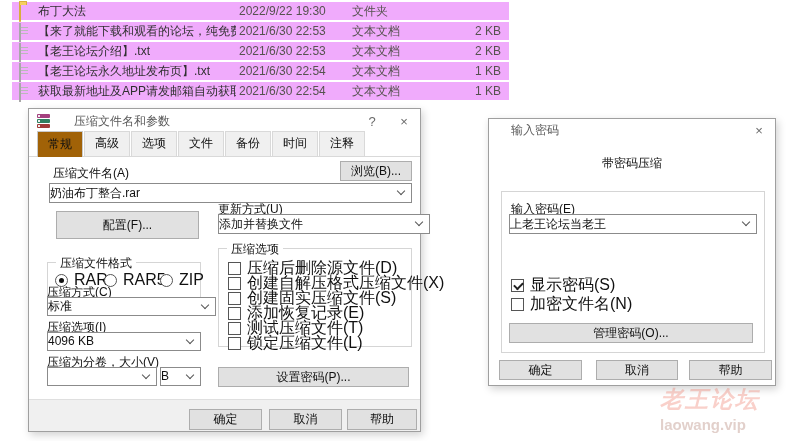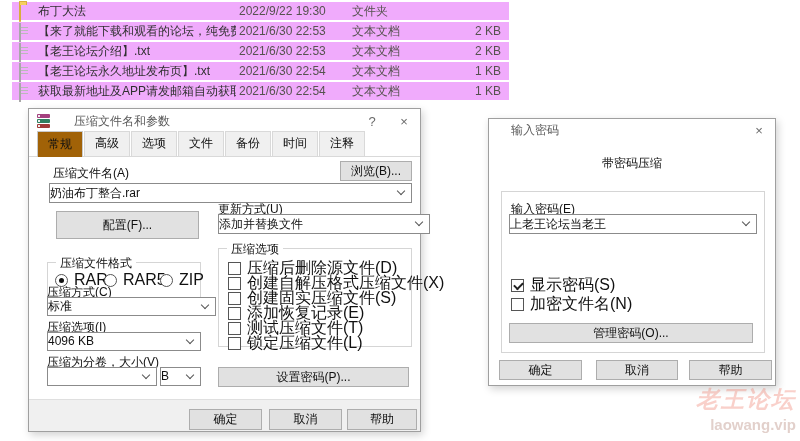--- a/index.html
+++ b/index.html
@@ -74,21 +74,21 @@
   
   .rar-icon { position:relative; width:16px; height:16px; margin-left:7px; flex:0 0 16px; }
   .rar-icon .book { position:absolute; left:1px; width:13px; height:4px; border-radius:1px; }
   .rar-icon .b1 { top:1px;  background:#a4407f; }
   .rar-icon .b2 { top:6px;  background:#2f7f5f; }
   .rar-icon .b3 { top:11px; background:#a03a38; }
   .rar-icon .book:before { content:""; position:absolute; left:1px; top:1px; width:2px;
          height:2px; background:#efefef; }
 
   
-  #watermark { position:absolute; left:660px; top:384px; width:136px; text-align:right;
+  #watermark { position:absolute; left:660px; top:384px; width:136px; text-align:left;
          pointer-events:none; }
   #wm-cn { font-size:23px; font-weight:bold; font-style:italic; letter-spacing:2px;
          color:rgba(235,110,90,0.32); }
   #wm-en { font-size:15px; font-weight:bold; color:rgba(190,150,140,0.45); margin-top:1px; }
 </style>
 </head>
 <body>
 
 <div id="file-list">
   <div class="frow" style="top:2px">

